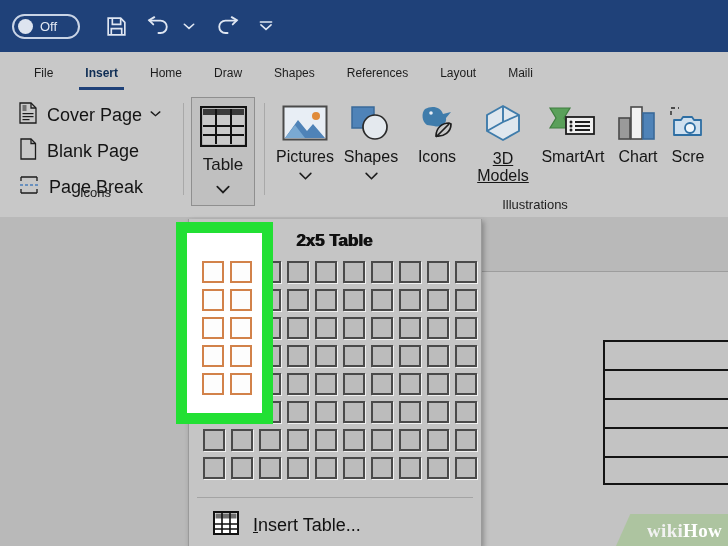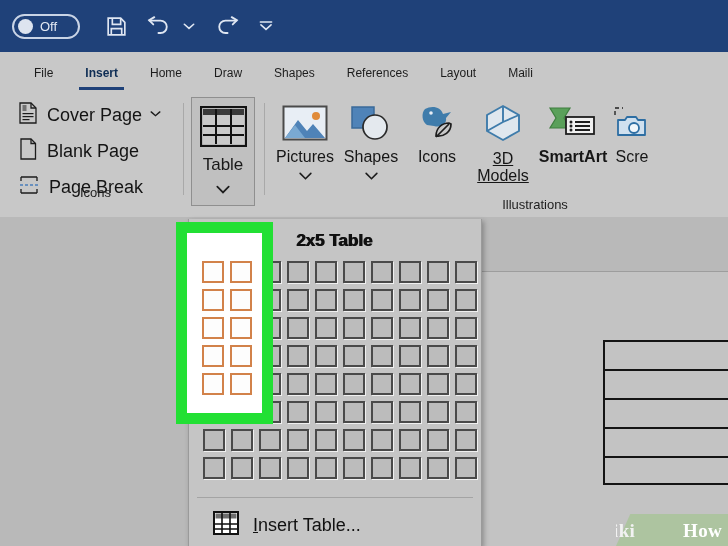--- a/index.html
+++ b/index.html
@@ -155,21 +155,21 @@
   .wm-bg{
     position:absolute;right:-6px;bottom:0;width:118px;height:32px;
     background:#a9c49a;opacity:.85;
     transform:skewX(-24deg);transform-origin:bottom right;
   }
   .wm-text{
     position:absolute;right:6px;bottom:4px;
     font-family:"Liberation Serif", serif;font-size:19px;font-weight:bold;
     color:#f2f2f2;letter-spacing:.3px;
   }
-  .wm-text .w2{color:#ffffff;padding-left:48px;}
+  .wm-text .w2{color:#ffffff;}
 </style>
 </head>
 <body>
 
 <div class="app">
 
   <div class="titlebar">
 
     <div class="toggle">
       <div class="knob"></div>
@@ -339,36 +339,46 @@
               <path d="M21 3 L37 12 V28 L21 37 L5 28 V12 Z" fill="#dfe7ee"></path>
               <path d="M21 3 L21 19 M21 19 L37 12 M21 19 L5 28"></path>
             </svg>
           </span>
           <span class="ilbl" style="white-space:pre-line;text-decoration:underline;">3D
 Models</span>
           <span class="chev" style="position:absolute;margin-top:0;">
           </span>
         </div>
 
-        <div class="ill-item" style="width:74px;font-weight:bold;">
+        <div class="ill-item" style="width:74px;">
           <span style="margin-top:10px;">
             <svg width="50" height="36" viewBox="0 0 50 36">
               <path d="M2 3 H22 L16 13 L22 23 H2 L8 13 Z" fill="#5aa05a" stroke="#3f7f3f" stroke-width="1.2"></path>
               <rect x="18" y="12" width="28" height="17" fill="#f0f0f0" stroke="#1e1e1e" stroke-width="1.8"></rect>
               <circle cx="23" cy="17" r="1.5" fill="#1e1e1e"></circle>
                 <rect x="27" y="16" width="15" height="2" fill="#1e1e1e"></rect>
               <circle cx="23" cy="21" r="1.5" fill="#1e1e1e"></circle>
                 <rect x="27" y="20" width="15" height="2" fill="#1e1e1e"></rect>
               <circle cx="23" cy="25" r="1.5" fill="#1e1e1e"></circle>
                 <rect x="27" y="24" width="15" height="2" fill="#1e1e1e"></rect>
             </svg>
           </span>
           <span class="ilbl">SmartArt</span>
         </div>
 
+        <div class="ill-item" style="width:56px;">
+          <span style="margin-top:10px;">
+            <svg width="42" height="36" viewBox="0 0 42 36">
+              <rect x="2" y="13" width="11" height="21" fill="#9a9a9a" stroke="#4a4a4a" stroke-width="1.6"></rect>
+              <rect x="14" y="2" width="11" height="32" fill="#f2f2f2" stroke="#4a4a4a" stroke-width="1.6"></rect>
+              <rect x="26" y="8" width="11" height="26" fill="#4f83b8" stroke="#3a6a99" stroke-width="1.6"></rect>
+            </svg>
+          </span>
+          <span class="ilbl">Chart</span>
+        </div>
 
         <div class="ill-item" style="width:44px;">
           <span style="margin-top:10px;">
             <svg width="40" height="36" viewBox="0 0 40 36">
               <path d="M3 10 V3 H11" fill="none" stroke="#4a4a4a" stroke-width="1.8" stroke-dasharray="4 3"></path>
               <path d="M6 15 h7 l2-3 h9 l2 3 h7 v15 H6 Z" fill="#cfe0ef" stroke="#2d6ea3" stroke-width="1.8" stroke-linejoin="round"></path>
               <circle cx="22" cy="23" r="5" fill="#f0f6fb" stroke="#2d6ea3" stroke-width="1.8"></circle>
             </svg>
           </span>
           <span class="ilbl">Scre</span>

